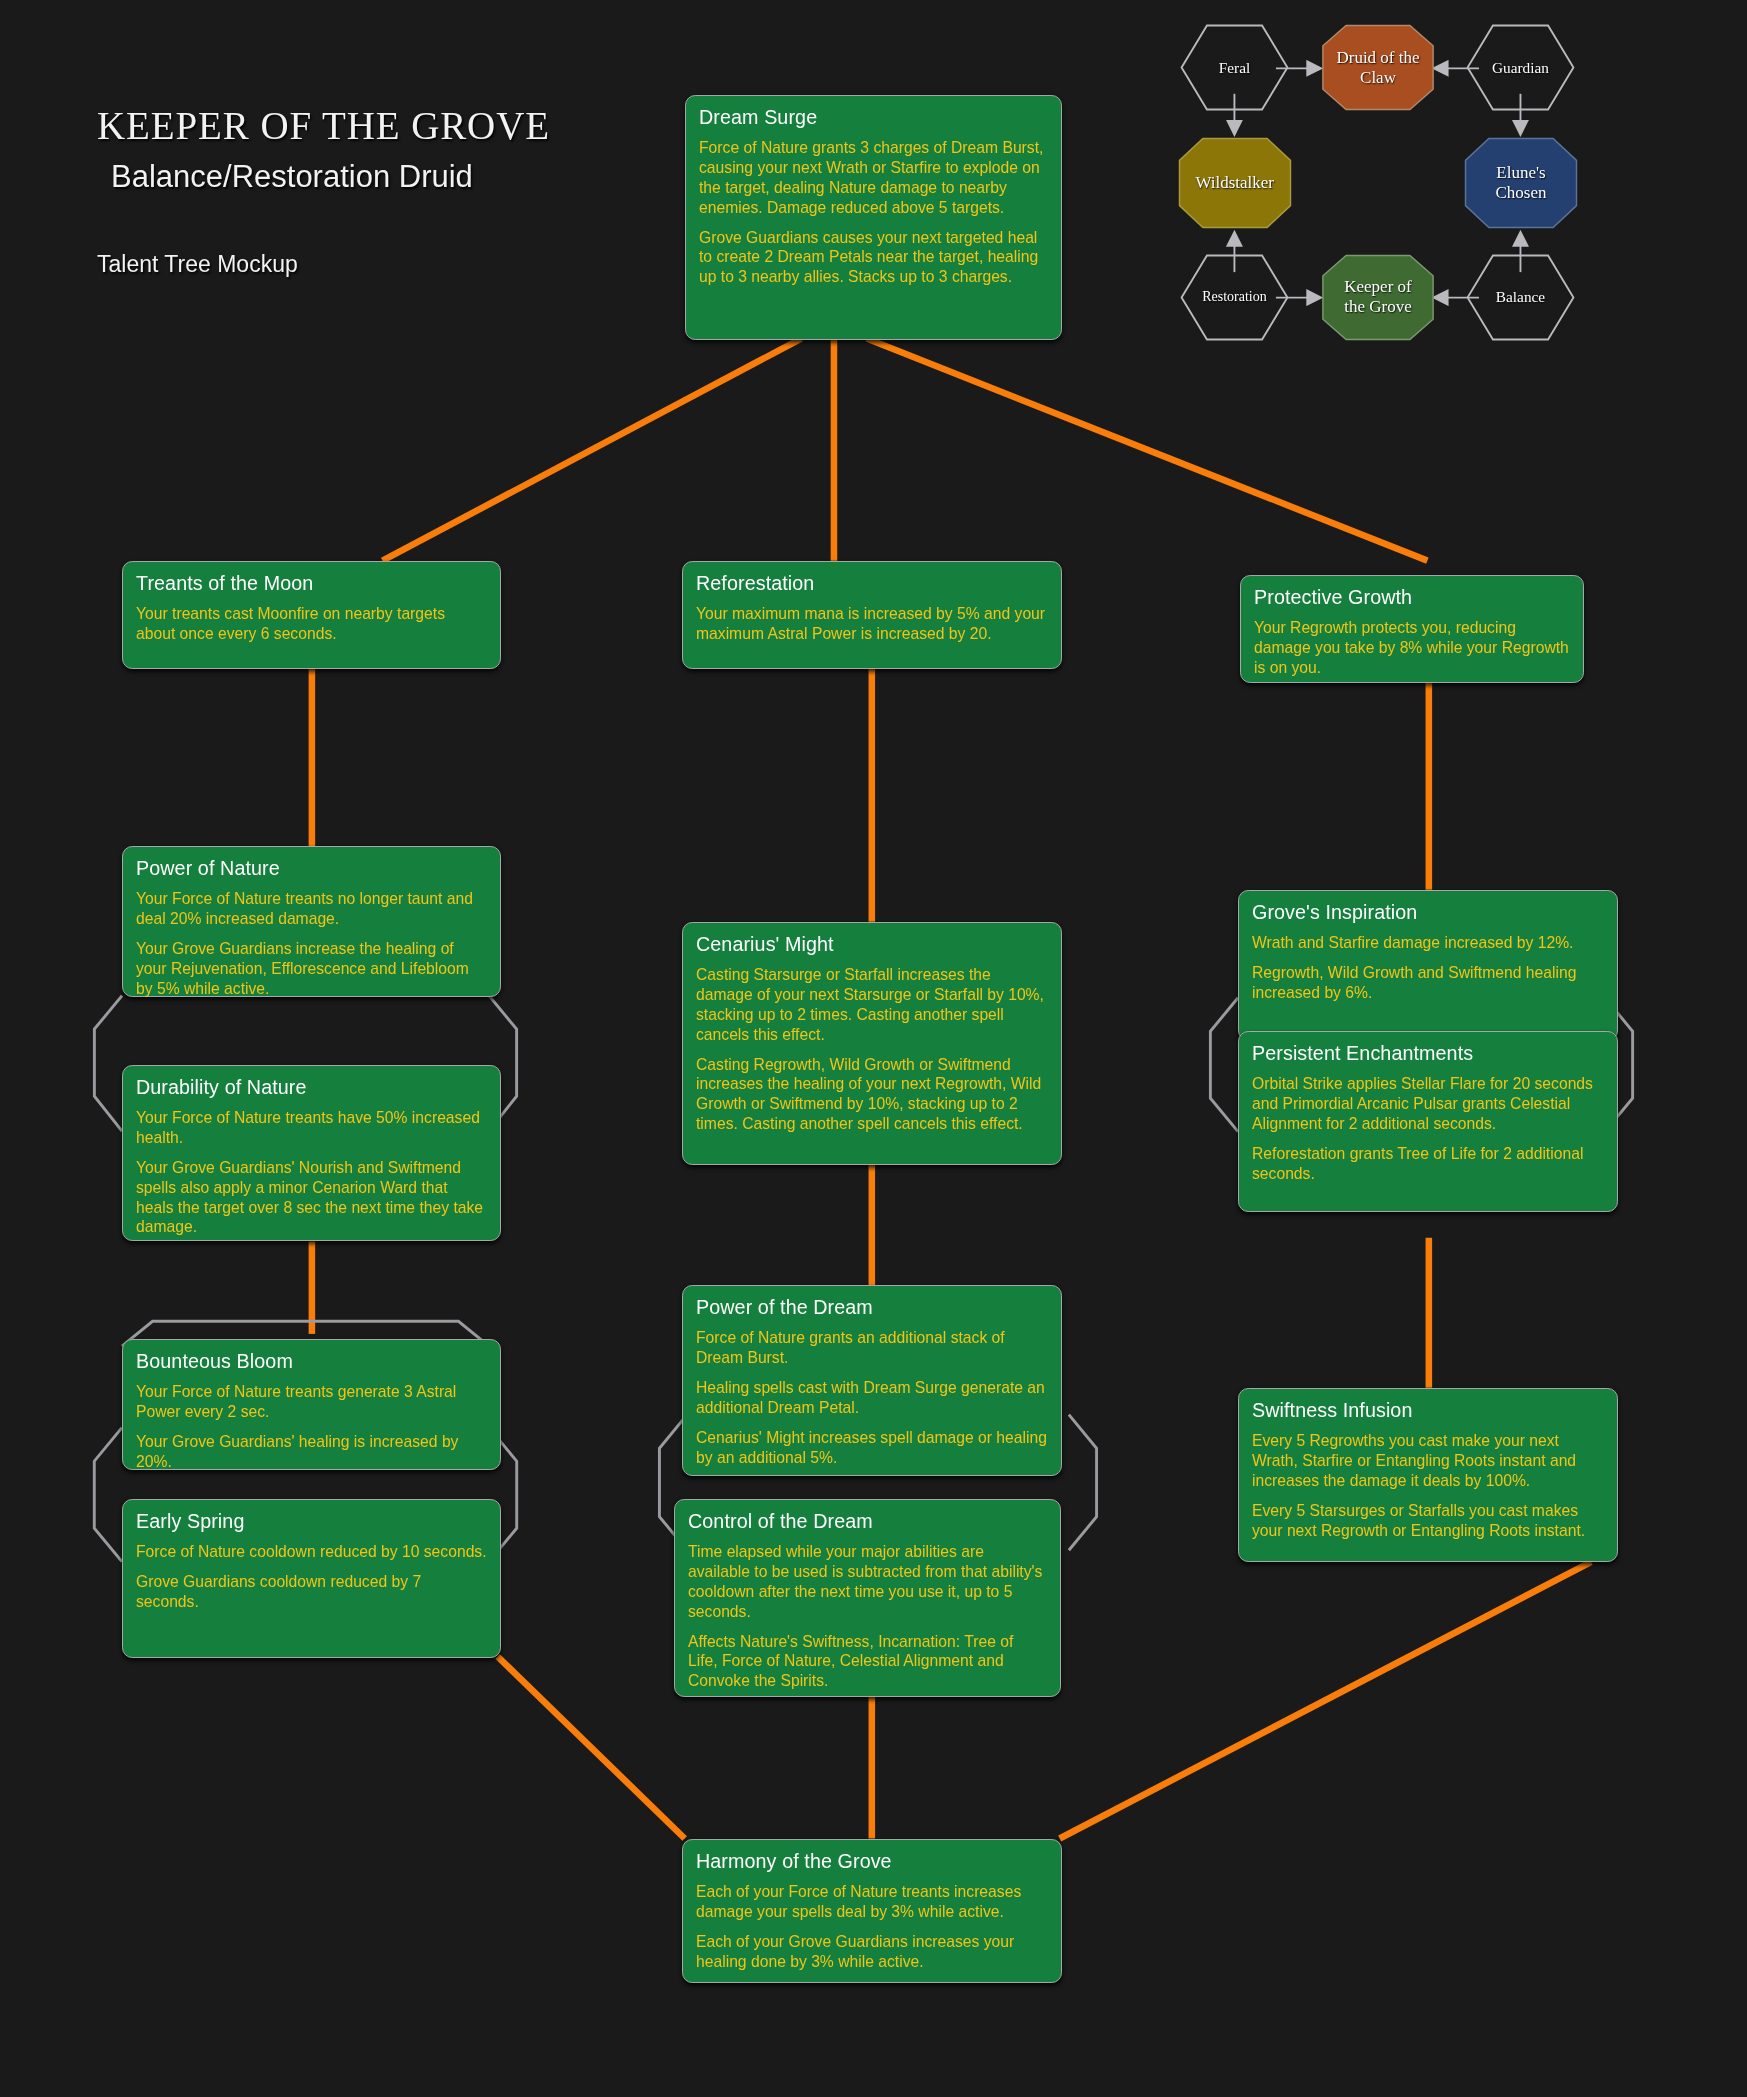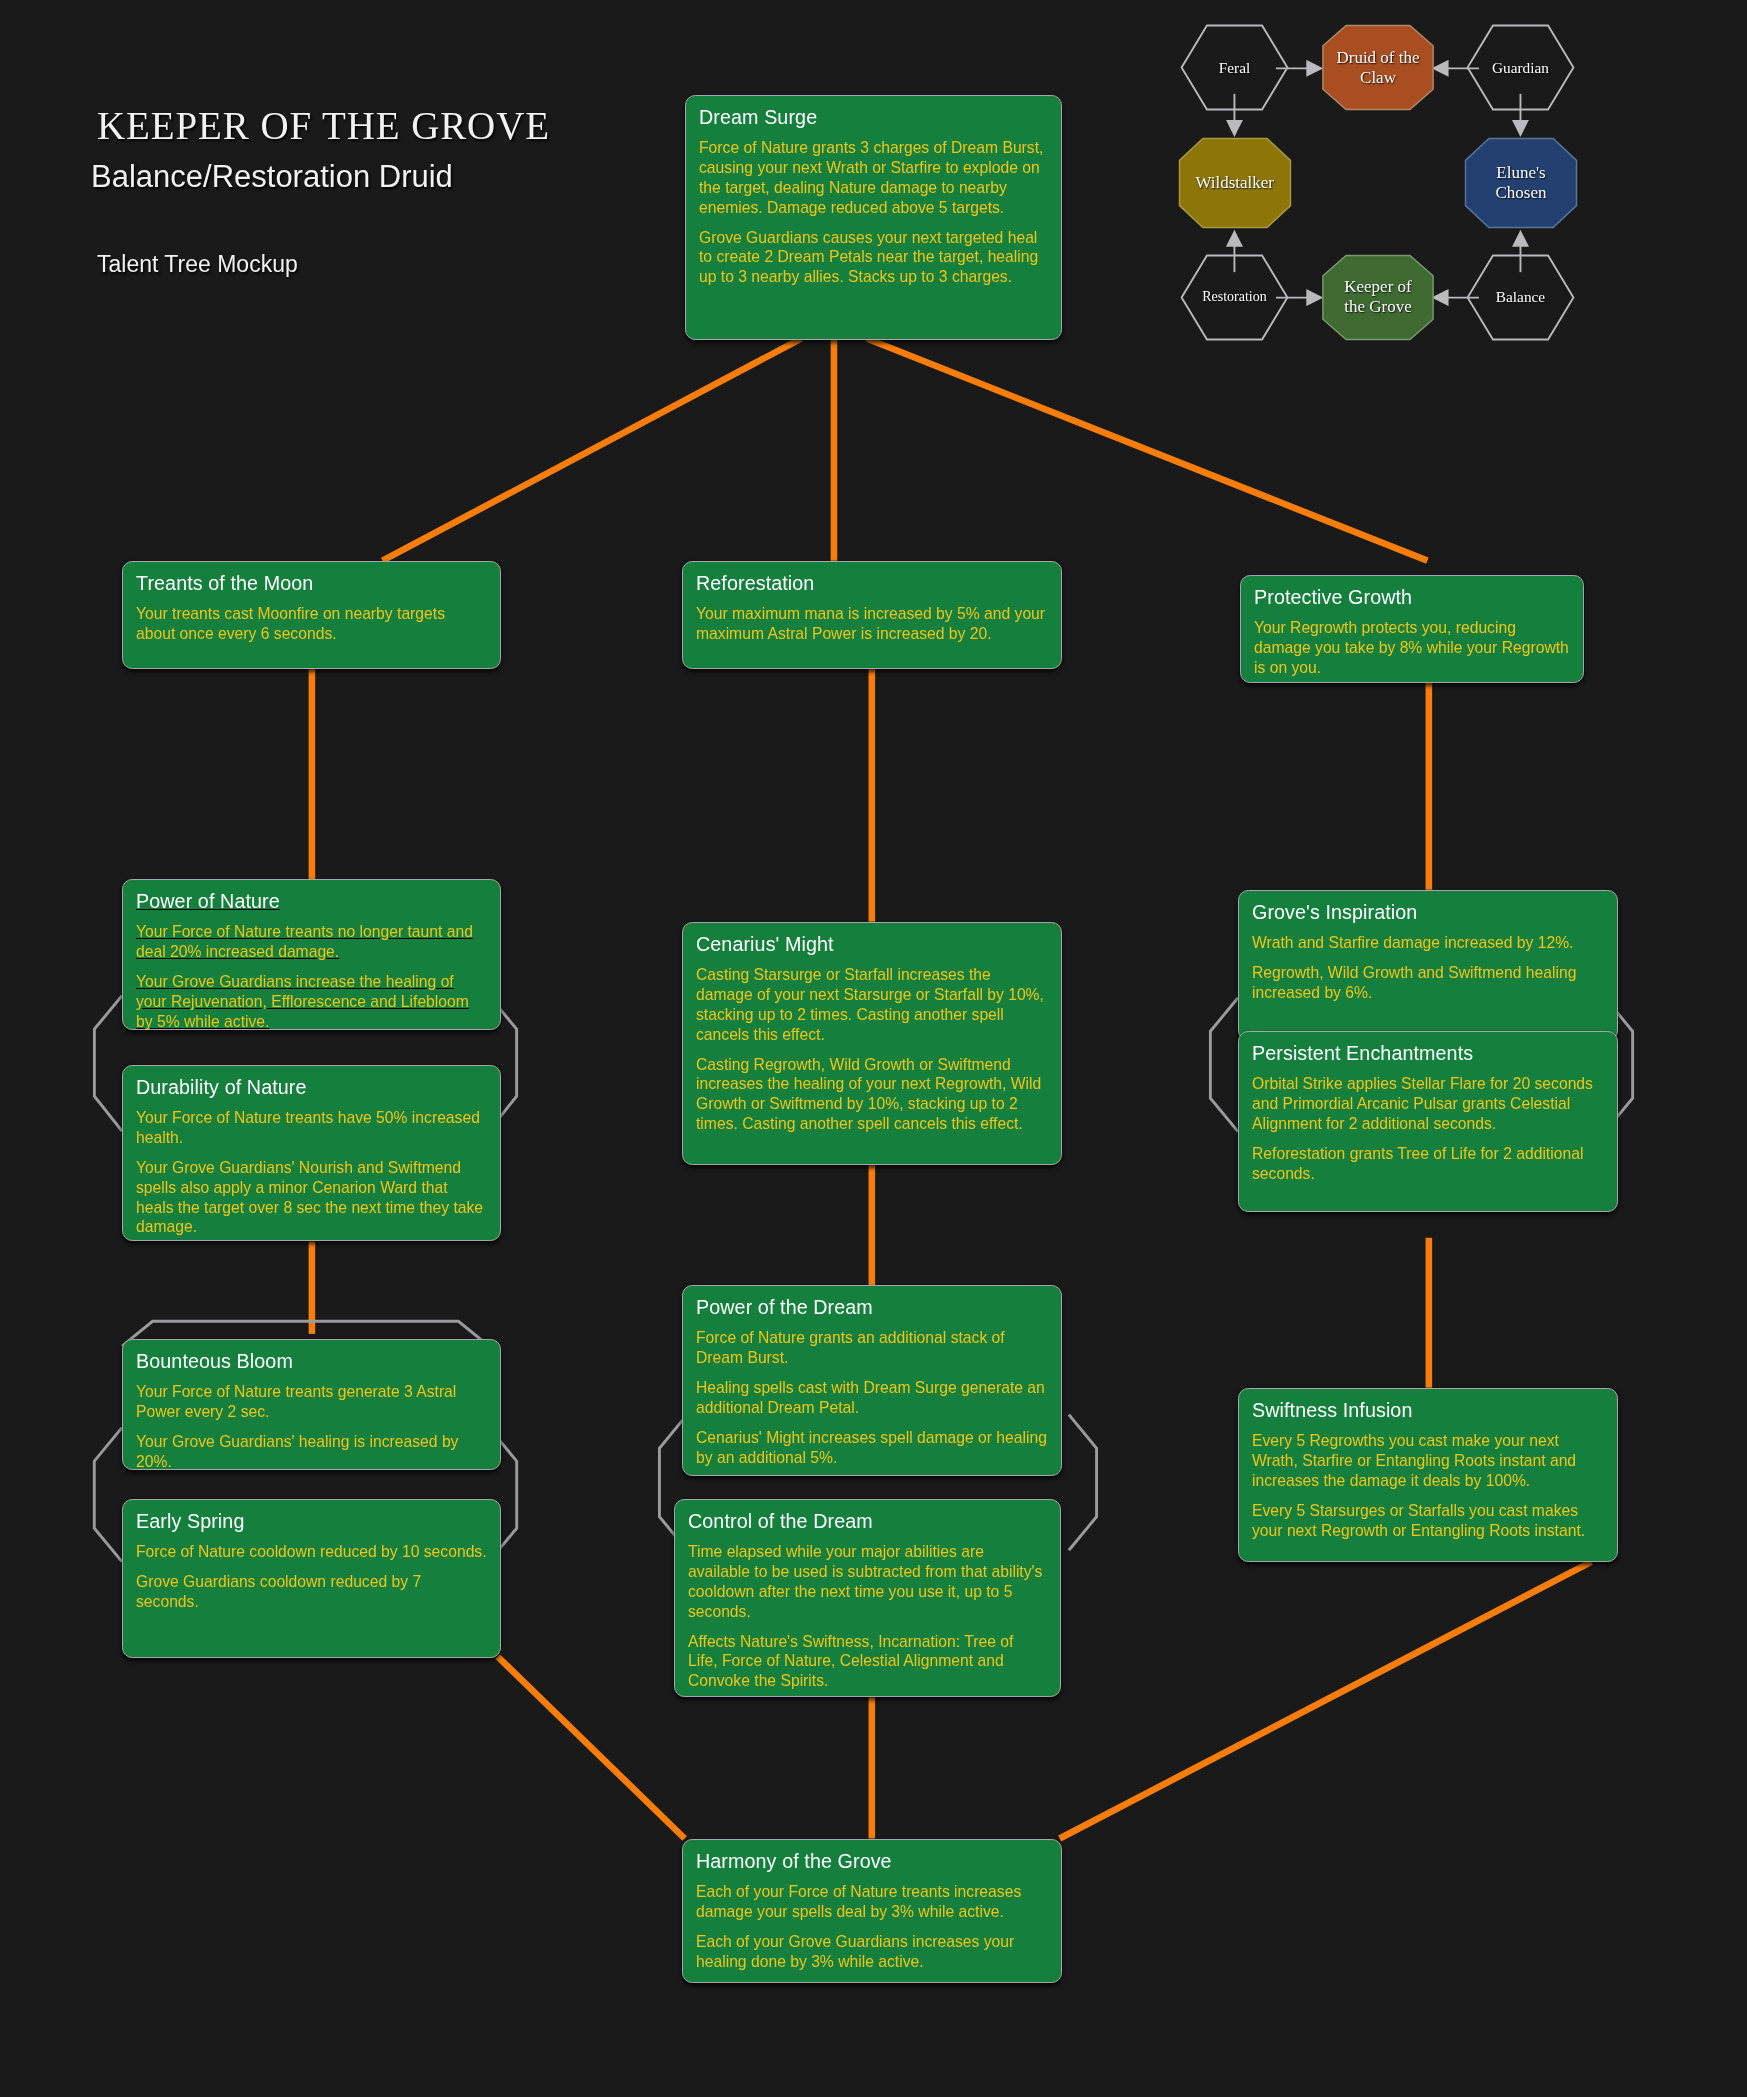--- a/index.html
+++ b/index.html
@@ -9,21 +9,21 @@
     -webkit-font-smoothing:antialiased;
   }
   #root{position:absolute;inset:0;}
 
   
   #wires{position:absolute;left:0;top:0;width:1748px;height:2097px;z-index:1;}
 
   
   .hdr{position:absolute;z-index:4;color:#f2f2f2;text-shadow:1.5px 1.5px 2.2px rgba(0,0,0,.9);}
   #title{left:97px;top:103px;font-size:39px;letter-spacing:0.9px;font-family:"Liberation Serif",serif;}
-  #subtitle{left:91px;top:159px;font-size:31px;font-family:"Liberation Sans",sans-serif;font-weight:400;}
+  #subtitle{left:111px;top:159px;font-size:31px;font-family:"Liberation Sans",sans-serif;font-weight:400;}
   #mockup{left:97px;top:251px;font-size:23px;font-family:"Liberation Sans",sans-serif;font-weight:400;}
 
   
   .card{
     position:absolute;z-index:3;box-sizing:border-box;
     background:#15803d;border:1.5px solid #a6a6ac;border-radius:10.2px;
     padding:10.2px 13px 11.7px 13px;
     box-shadow:0 2.2px 4.4px rgba(0,0,0,.75);
   }
   .card h3{
@@ -203,21 +203,21 @@
   <div class="card" style="left:682px;top:561px;width:380px;height:108px;">
     <h3>Reforestation</h3>
     <p class="first">Your maximum mana is increased by 5% and your maximum Astral Power is increased by 20.</p>
   </div>
 
   <div class="card" style="left:1240px;top:575px;width:344px;height:108px;">
     <h3>Protective Growth</h3>
     <p class="first">Your Regrowth protects you, reducing damage you take by 8% while your Regrowth is on you.</p>
   </div>
 
-  <div class="card" style="left:122px;top:879px;width:379px;height:151px;text-decoration:underline;">
+  <div class="card" style="left:122px;top:846px;width:379px;height:151px;">
     <h3>Power of Nature</h3>
     <p class="first">Your Force of Nature treants no longer taunt and deal 20% increased damage.</p>
     <p>Your Grove Guardians increase the healing of your Rejuvenation, Efflorescence and Lifebloom by 5% while active.</p>
   </div>
 
   <div class="card" style="left:122px;top:1065px;width:379px;height:176px;">
     <h3>Durability of Nature</h3>
     <p class="first">Your Force of Nature treants have 50% increased health.</p>
     <p>Your Grove Guardians' Nourish and Swiftmend spells also apply a minor Cenarion Ward that heals the target over 8 sec the next time they take damage.</p>
   </div>

